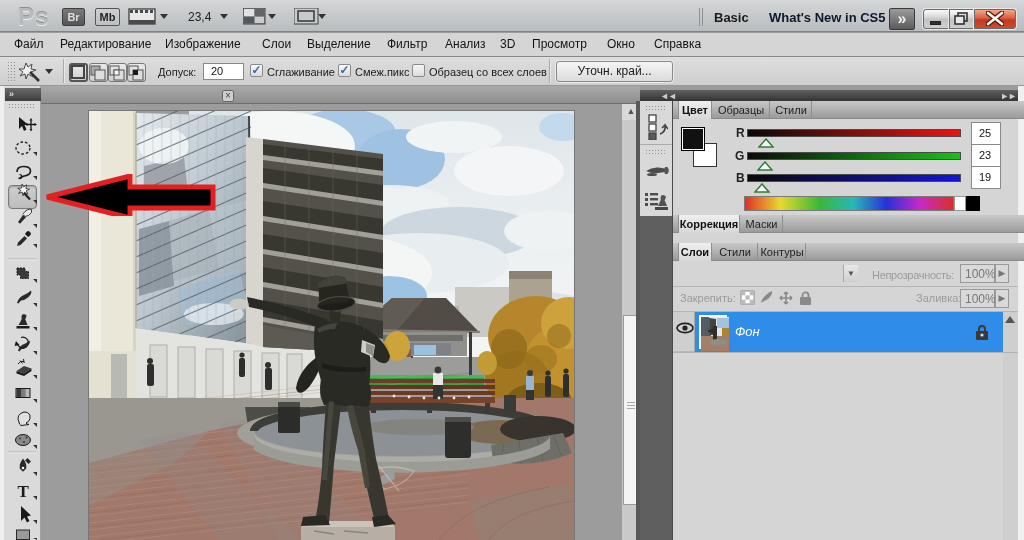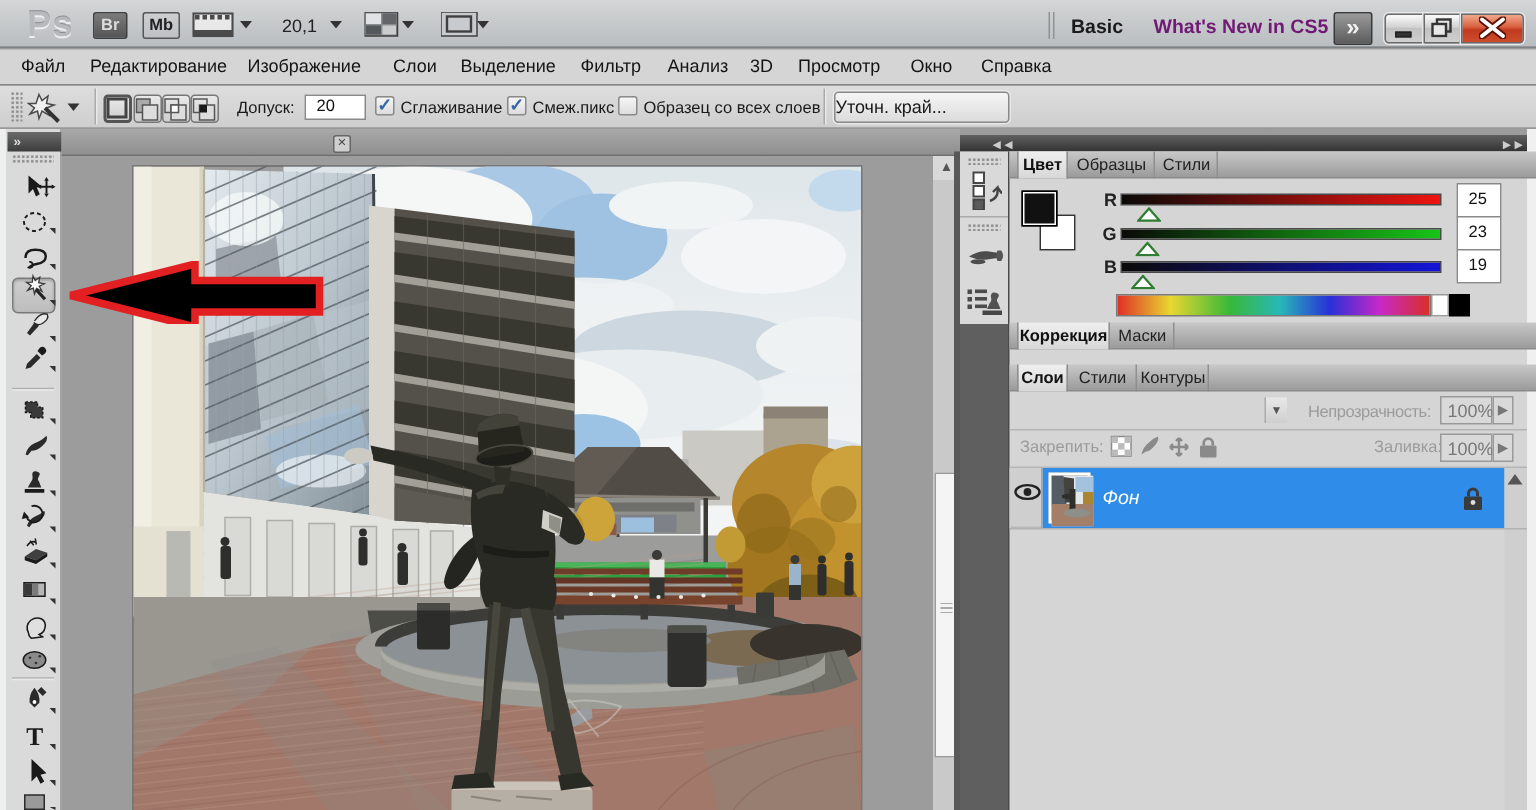--- a/index.html
+++ b/index.html
@@ -8,39 +8,39 @@
 
 #titlebar{left:0;top:0;width:1024px;height:32px;background:linear-gradient(#d4d6d7,#b9bdbf);border-bottom:1px solid #7e8284}
 .ps-logo{left:18px;top:3px;font-size:24px;font-weight:bold;color:#b7babc;text-shadow:0 1px 0 #eee, 0 -1px 0 #8a8d8f;letter-spacing:1px}
 .tb-btn{top:8px;height:18px;border-radius:2px;font-size:11px;font-weight:bold;text-align:center;line-height:16px}
 #br{left:62px;width:23px;background:linear-gradient(#7b7b7b,#555);border:1px solid #3f3f3f;color:#ddd}
 #mb{left:95px;width:25px;background:transparent;border:1px solid #555;color:#222}
 .darr{width:0;height:0;border-left:4px solid transparent;border-right:4px solid transparent;border-top:5px solid #333}
 #zoomtxt{left:188px;top:10px;font-size:12px;color:#222}
 #sep1{left:699px;top:8px;width:4px;height:18px;border-left:1px solid #909394;border-right:1px solid #909394}
 #basictxt{left:714px;top:10px;font-size:13px;font-weight:bold;color:#1a1a1a}
-#whatsnew{left:769px;top:10px;font-size:13px;font-weight:bold;color:#701a75}
+#whatsnew{left:769px;top:10px;font-size:13px;font-weight:bold;color:#0f172a}
 #chevbtn{left:889px;top:8px;width:26px;height:22px;background:linear-gradient(#9a9a9a,#5c5c5c);border:1px solid #3a3a3a;border-radius:2px;color:#f0f0f0;font-size:16px;font-weight:bold;text-align:center;line-height:19px}
 .winbtn{top:9px;height:20px;border:1px solid #6a6a6a;background:linear-gradient(#fbfbfb,#d2d2d2 45%,#c2c2c2 50%,#cfcfcf);box-shadow:0 0 0 1px #e8e8e8}
 #btnmin{left:923px;width:26px;border-radius:3px 0 0 3px}
 #btnres{left:949px;width:25px}
 #btnclose{left:974px;width:42px;border-radius:0 3px 3px 0;background:linear-gradient(#f0a88c,#d95f3e 45%,#c23a20 55%,#cd4c2b)}
 
 #menubar{left:0;top:33px;width:1024px;height:23px;background:#d5d5d5;font-size:12px;color:#141414}
 #menubar span{position:absolute;top:4px}
 
 #optionsbar{left:0;top:56px;width:1024px;height:30px;background:linear-gradient(#dedede,#cecece);border-top:1px solid #888;border-bottom:1px solid #989898}
 .grip{background-image:radial-gradient(circle,#909090 0.8px,transparent 1px);background-size:3px 3px}
 #optgrip{left:7px;top:61px;width:8px;height:20px}
 .vsep{top:59px;width:1px;height:24px;background:#aaa;box-shadow:1px 0 0 #e8e8e8}
 .optlabel{top:66px;font-size:11px;color:#1a1a1a}
 #tolbox{left:203px;top:63px;width:41px;height:17px;background:#fff;border:1px solid #898989;font-size:11px;color:#111;padding:1px 0 0 7px}
 .cb{top:64px;width:13px;height:13px;background:linear-gradient(#f6f6f6,#ddd);border:1px solid #8a8a8a;border-radius:2px;color:#3667a6;font-size:12px;font-weight:bold;line-height:11px;text-align:center}
 .modebtn{top:63px;width:19px;height:19px;background:linear-gradient(#e9e9e9,#cfcfcf);border-radius:3px}
-#refine{left:556px;top:61px;width:117px;height:21px;background:linear-gradient(#f5f5f5,#dcdcdc);border:1px solid #8a8a8a;border-radius:3px;font-size:12px;color:#1a1a1a;line-height:19px;box-shadow:0 0 0 1px #e9e9e9}
+#refine{left:556px;top:61px;width:117px;height:21px;background:linear-gradient(#f5f5f5,#dcdcdc);border:1px solid #8a8a8a;border-radius:3px;font-size:12px;color:#1a1a1a;text-align:center;line-height:19px;box-shadow:0 0 0 1px #e9e9e9}
 
 #lefted{left:0;top:86px;width:4px;height:454px;background:#eef0f0}
 #toolbar{left:4px;top:86px;width:37px;height:454px;background:#dadada;border-right:1px solid #a2a2a2}
 #toolhead{left:5px;top:88px;width:36px;height:13px;background:linear-gradient(#6b6b6b,#3c3c3c);color:#ddd;font-size:9px;font-weight:bold;letter-spacing:-1px;padding-left:4px;line-height:12px}
 #toolgrip{left:8px;top:103px;width:28px;height:6px}
 #wandsel{left:8px;top:185px;width:29px;height:24px;background:linear-gradient(#cfcfcf,#bdbdbd);border:1px solid #7a7a7a;border-radius:4px;box-shadow:inset 0 1px 2px rgba(0,0,0,.25)}
 
 #tabbar{left:41px;top:86px;width:599px;height:18px;background:linear-gradient(#a9a9a9,#8f8f8f);border-bottom:1px solid #6f6f6f}
 #doctab{left:45px;top:87px;width:195px;height:18px;background:linear-gradient(#dedede,#c8c8c8);border:1px solid #787878;border-bottom:none;font-size:11px;color:#111;padding:3px 0 0 12px}
 #tabclose{left:222px;top:90px;width:12px;height:12px;border:1px solid #666;border-radius:2px;color:#444;font-size:10px;line-height:10px;text-align:center;background:#cfcfcf}
@@ -102,21 +102,21 @@
  <rect x="0" y="0" width="22" height="16" fill="#8a8d8f" stroke="#3f3f3f"></rect>
  <rect x="1" y="1" width="10" height="7" fill="#e0e2e4"></rect>
       <rect x="12" y="1" width="9" height="7" fill="#62666a"></rect>
  <rect x="1" y="9" width="10" height="6" fill="#54585c"></rect>
       <rect x="12" y="9" width="9" height="6" fill="#caccce"></rect>
 </svg>
 <svg class="abs" style="left:294px;top:8px" width="26" height="17">
  <rect x="0" y="0" width="24" height="16" fill="#c8cbcd" stroke="#3f3f3f"></rect>
  <rect x="4" y="3" width="16" height="10" fill="none" stroke="#3f3f3f" stroke-width="1.6"></rect>
 </svg>
-<div class="abs" id="zoomtxt">20,1</div>
+<div class="abs" id="zoomtxt">23,4</div>
 <div class="abs darr" style="left:220px;top:14px"></div>
 <div class="abs darr" style="left:160px;top:14px"></div>
 <div class="abs darr" style="left:268px;top:14px"></div>
 <div class="abs darr" style="left:318px;top:14px"></div>
 <div class="abs" id="sep1"></div>
 <div class="abs" id="basictxt">Basic</div>
 <div class="abs" id="whatsnew">What's New in CS5</div>
 <div class="abs" id="chevbtn">»</div>
 <div class="abs winbtn" id="btnmin"></div>
 <div class="abs winbtn" id="btnres"></div>

